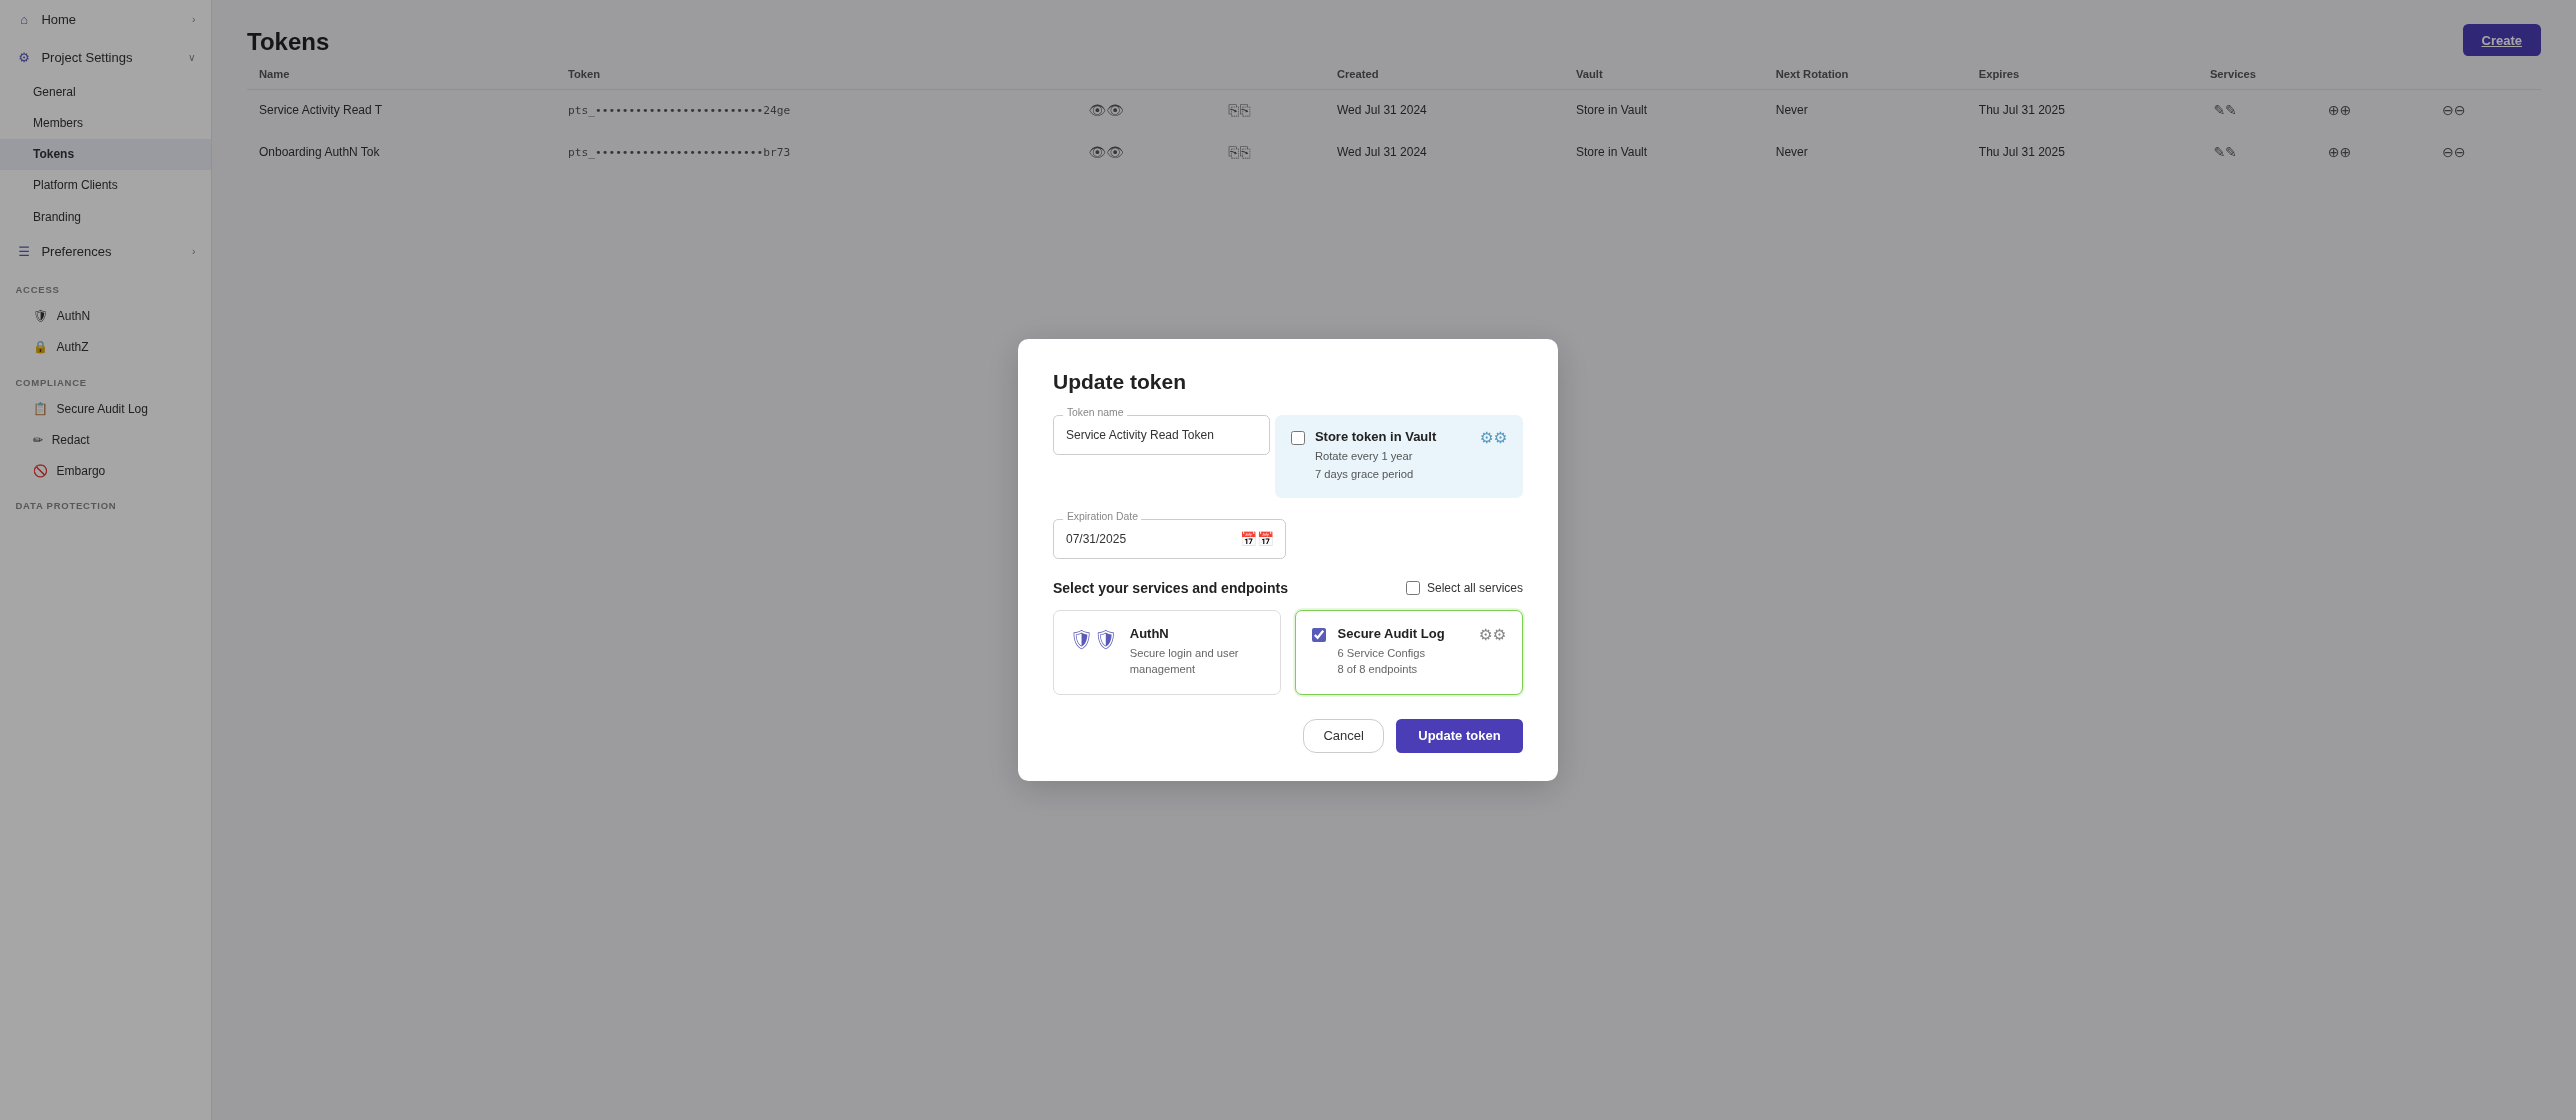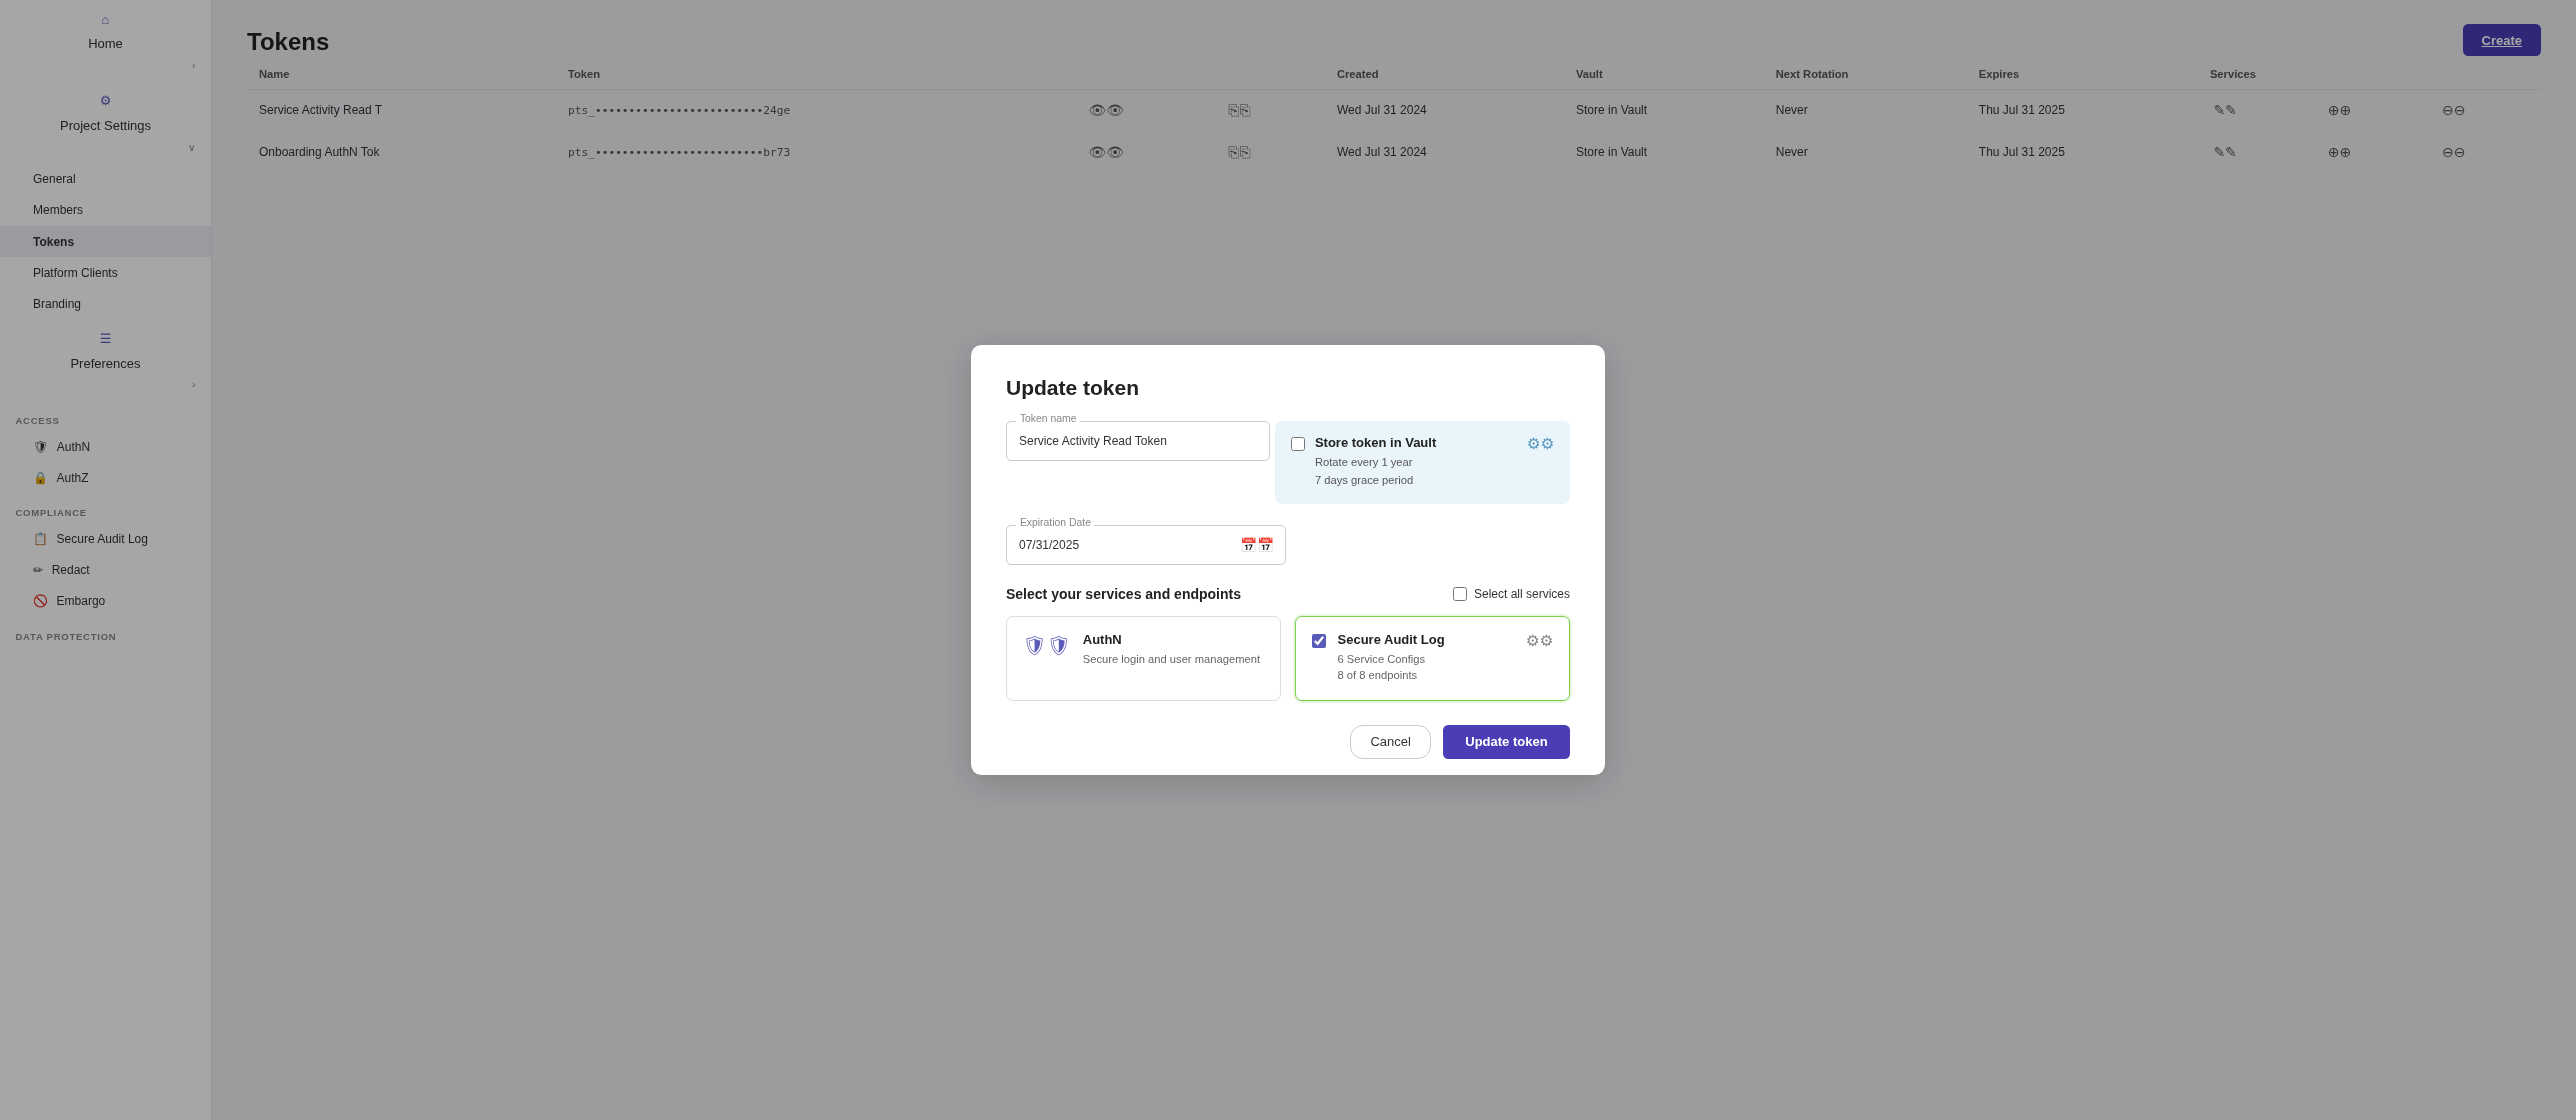--- a/index.html
+++ b/index.html
@@ -17,21 +17,20 @@
       overflow-y: auto;
     }
     .sidebar-item {
       display: flex;
       align-items: center;
       padding: 10.4px 15.5px;
       cursor: pointer;
       color: #333;
       font-size: 13px;
       gap: 8.6px;
-      flex-direction: column;
     }
     .sidebar-item .icon { width: 17.3px; height: 17.3px; display: flex; align-items: center; justify-content: center; color: #5a5ab8; }
     .sidebar-item .chevron { margin-left: auto; font-size: 10.4px; color: #888; }
     .sidebar-section-label {
       font-size: 9.5px;
       font-weight: 700;
       letter-spacing: 0.08em;
       color: #888;
       padding: 14px 15.5px 5.2px;
       text-transform: uppercase;
@@ -100,22 +99,22 @@
       top: 0; left: 0; right: 0; bottom: 0;
       background: rgba(0,0,0,0.35);
       display: flex;
       align-items: center;
       justify-content: center;
       z-index: 100;
     }
     .modal {
       background: #fff;
       border-radius: 10.4px;
-      padding: 31px 35px 16px;
-      width: 634px;
+      padding: 31px 35px 28px;
+      width: 540px;
       max-width: 95vw;
       box-shadow: 0 7px 35px rgba(0,0,0,0.18);
     }
     .modal-title { font-size: 21px; font-weight: 700; color: #222; margin-bottom: 21px; }
 
     .modal-form-row { display: flex; gap: 5px; margin-bottom: 21px; }
     .modal-field { flex: 1; position: relative; }
     .modal-field label {
       position: absolute;
       top: -7.8px;

